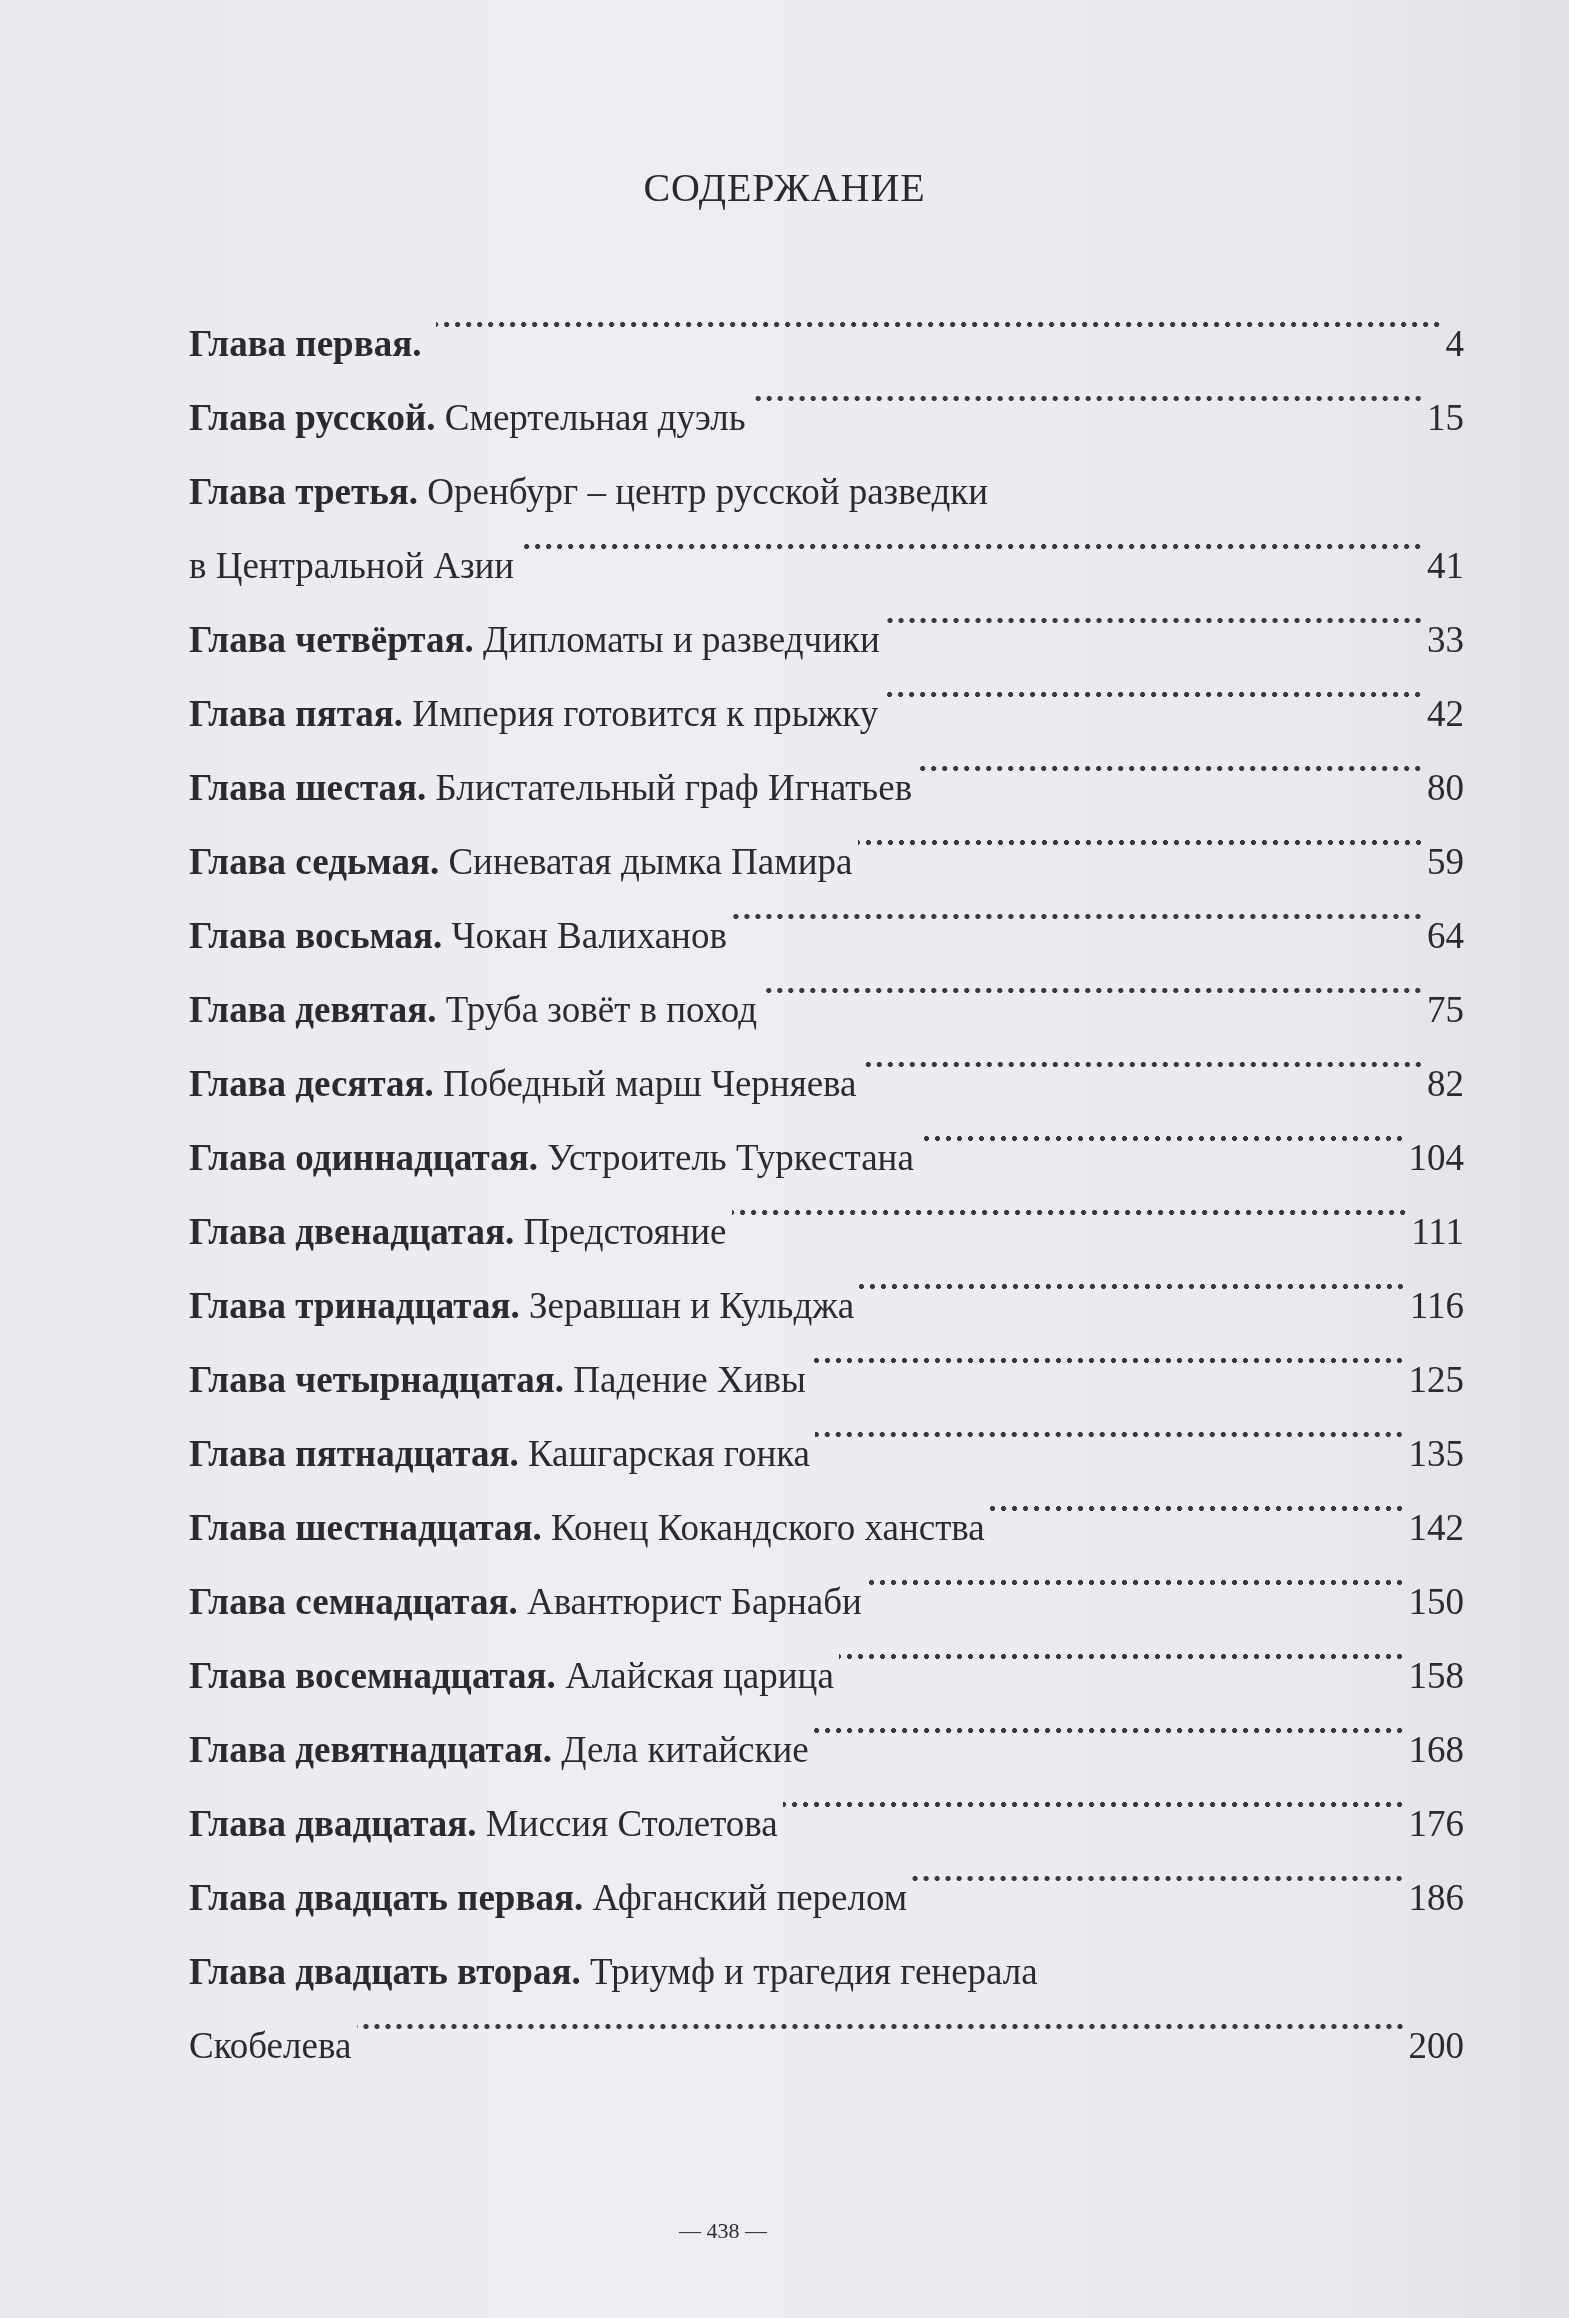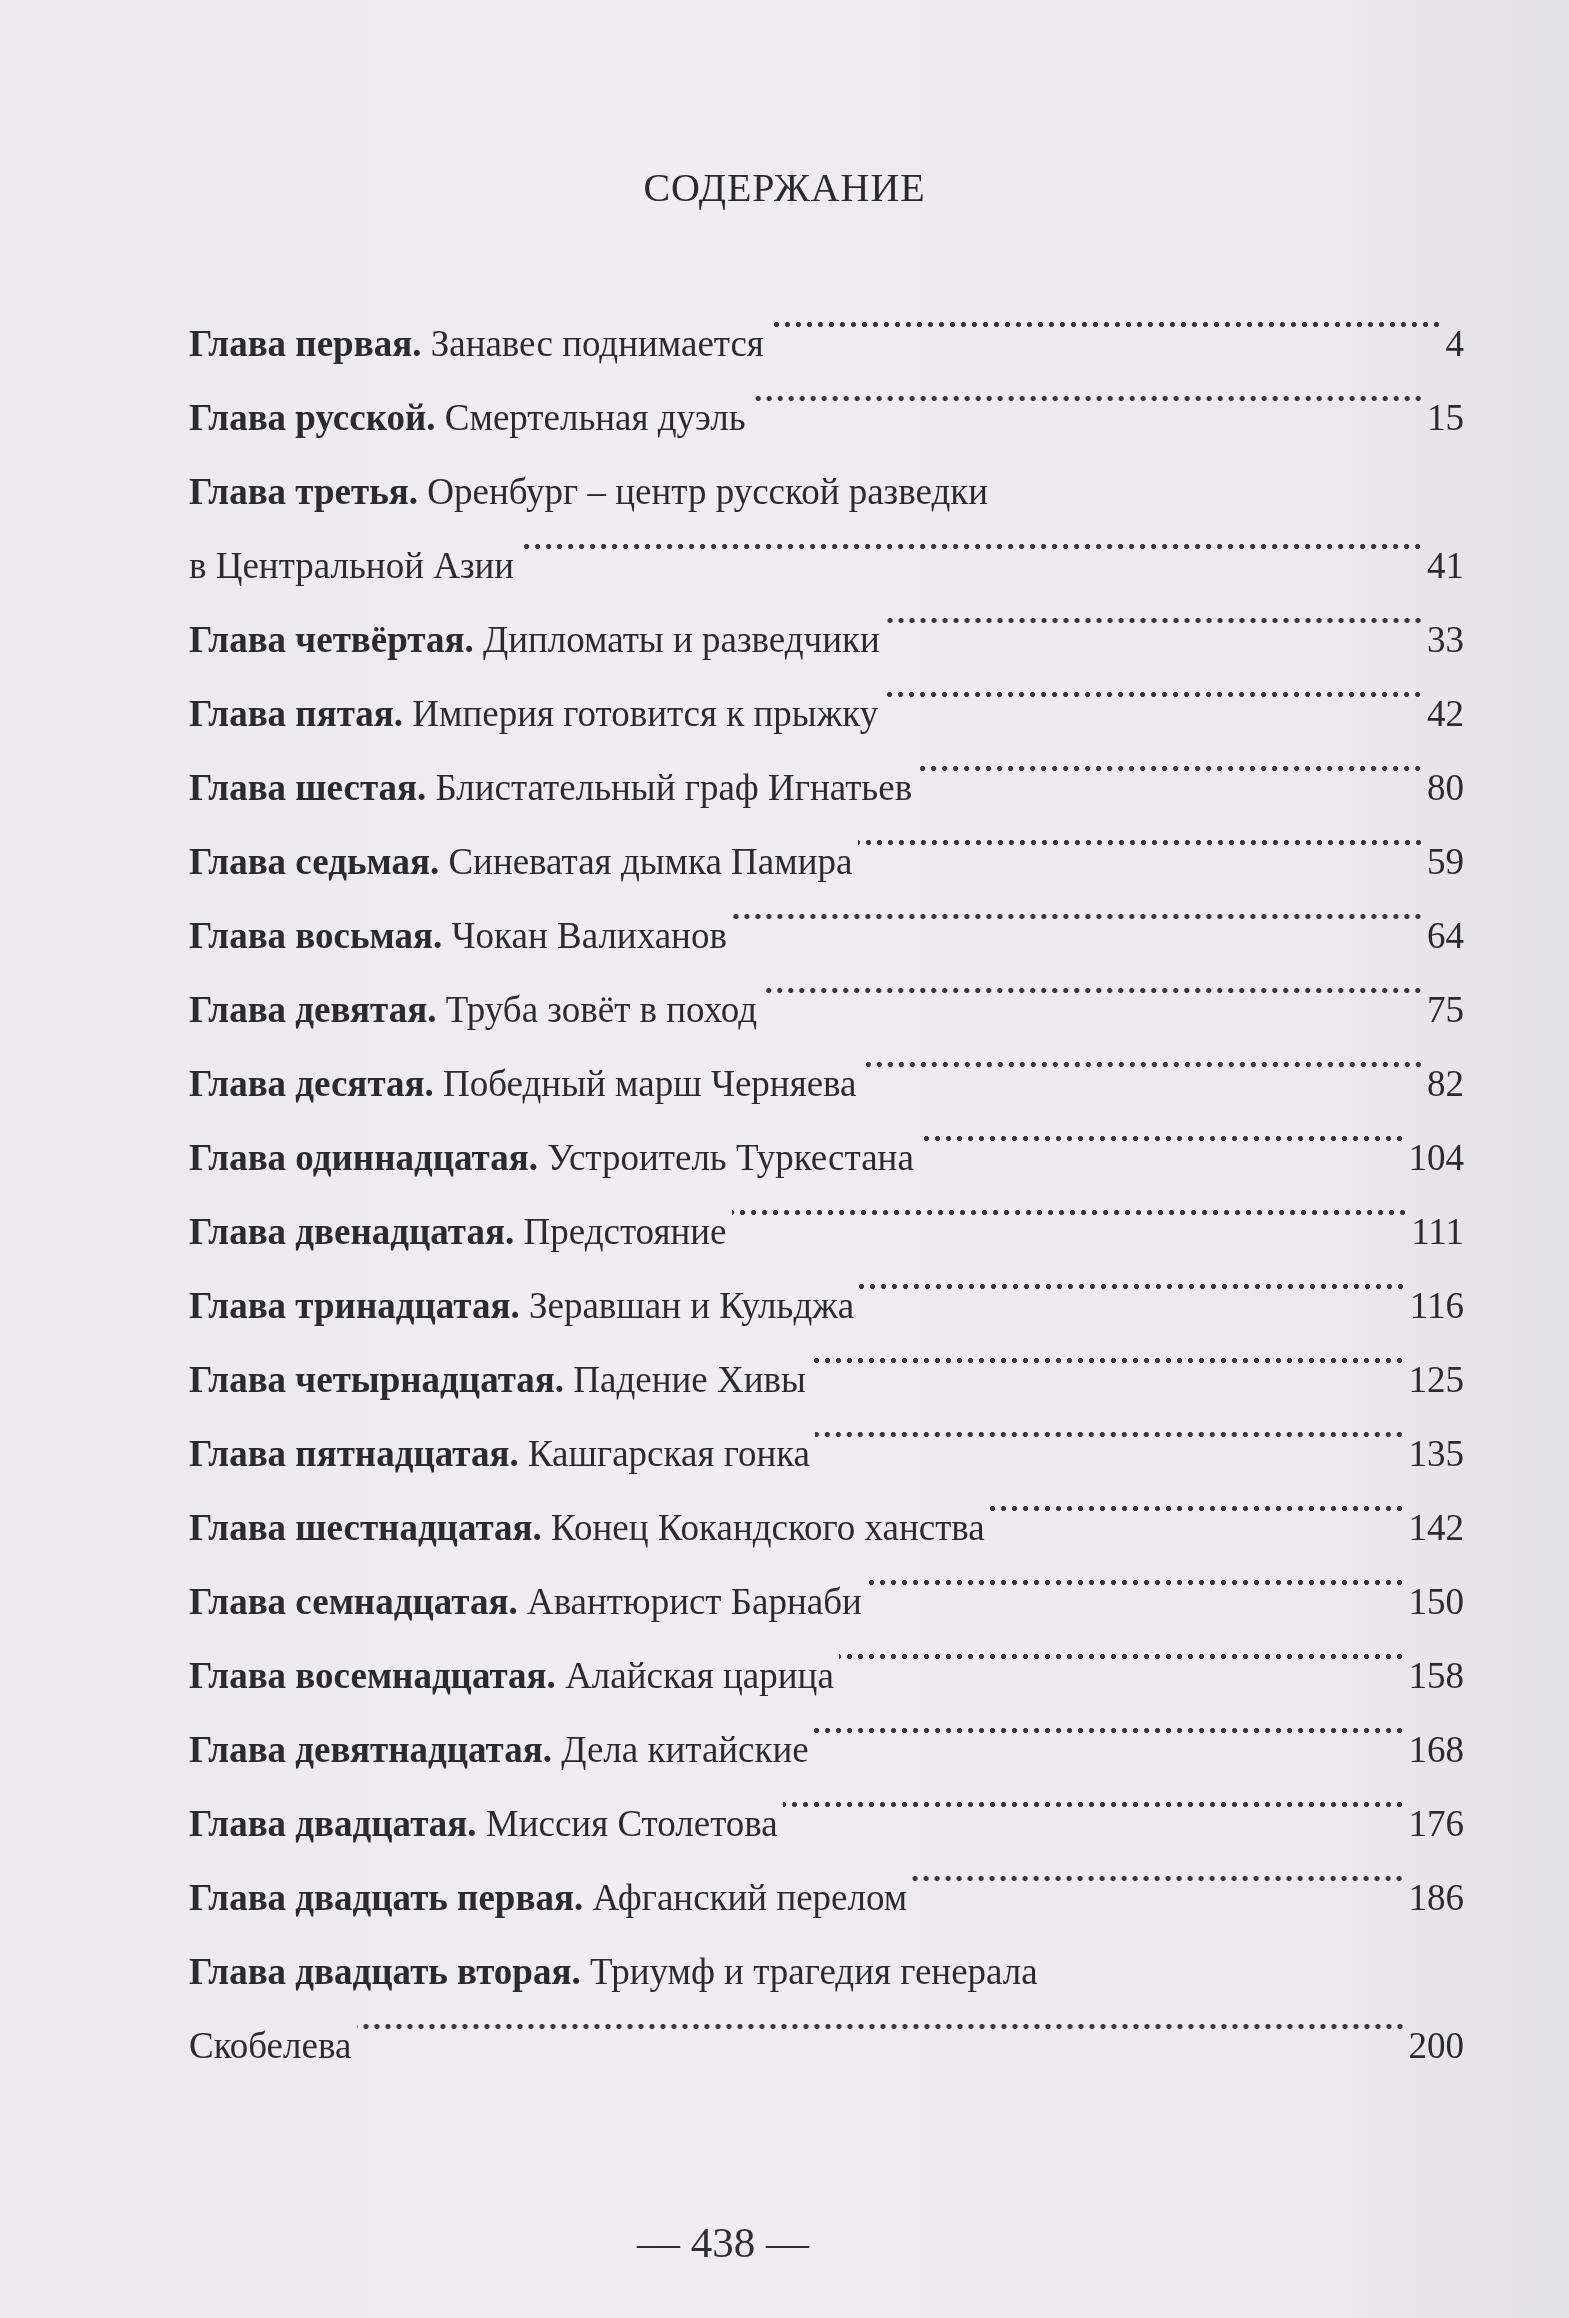--- a/index.html
+++ b/index.html
@@ -73,33 +73,33 @@
   }
   .page-num {
     font-weight: normal;
   }
   .folio {
     position: absolute;
     top: 2218px;
     left: 0;
     width: 1446px;
     text-align: center;
-    font-size: 43px;
+    font-size: 22px;
     color: #2f2e33;
   }
 </style>
 </head>
 <body>
 
 <div class="page">
   <div class="toc-title">СОДЕРЖАНИЕ</div>
 
   <div class="toc" id="toc">
       <div class="entry">
-        <div class="line"><span class="prefix">Глава первая.</span>&nbsp;<span class="title">Занавес поднимается</span><span class="leader"></span><span class="page-num">4</span></div>
+        <div class="line"><span class="prefix">Глава первая.</span>&nbsp;<span class="leader"></span><span class="page-num">4</span></div>
       </div>
       <div class="entry">
         <div class="line"><span class="prefix">Глава русской.</span>&nbsp;<span class="title">Смертельная дуэль</span><span class="leader"></span><span class="page-num">15</span></div>
       </div>
       <div class="entry">
         <div class="line first-of-two"><span class="prefix">Глава третья.</span>&nbsp;<span class="title">Оренбург – центр русской разведки</span></div>
         <div class="line">
           <span class="title">в Центральной Азии</span>
           <span class="leader"></span>
           <span class="page-num">41</span>

